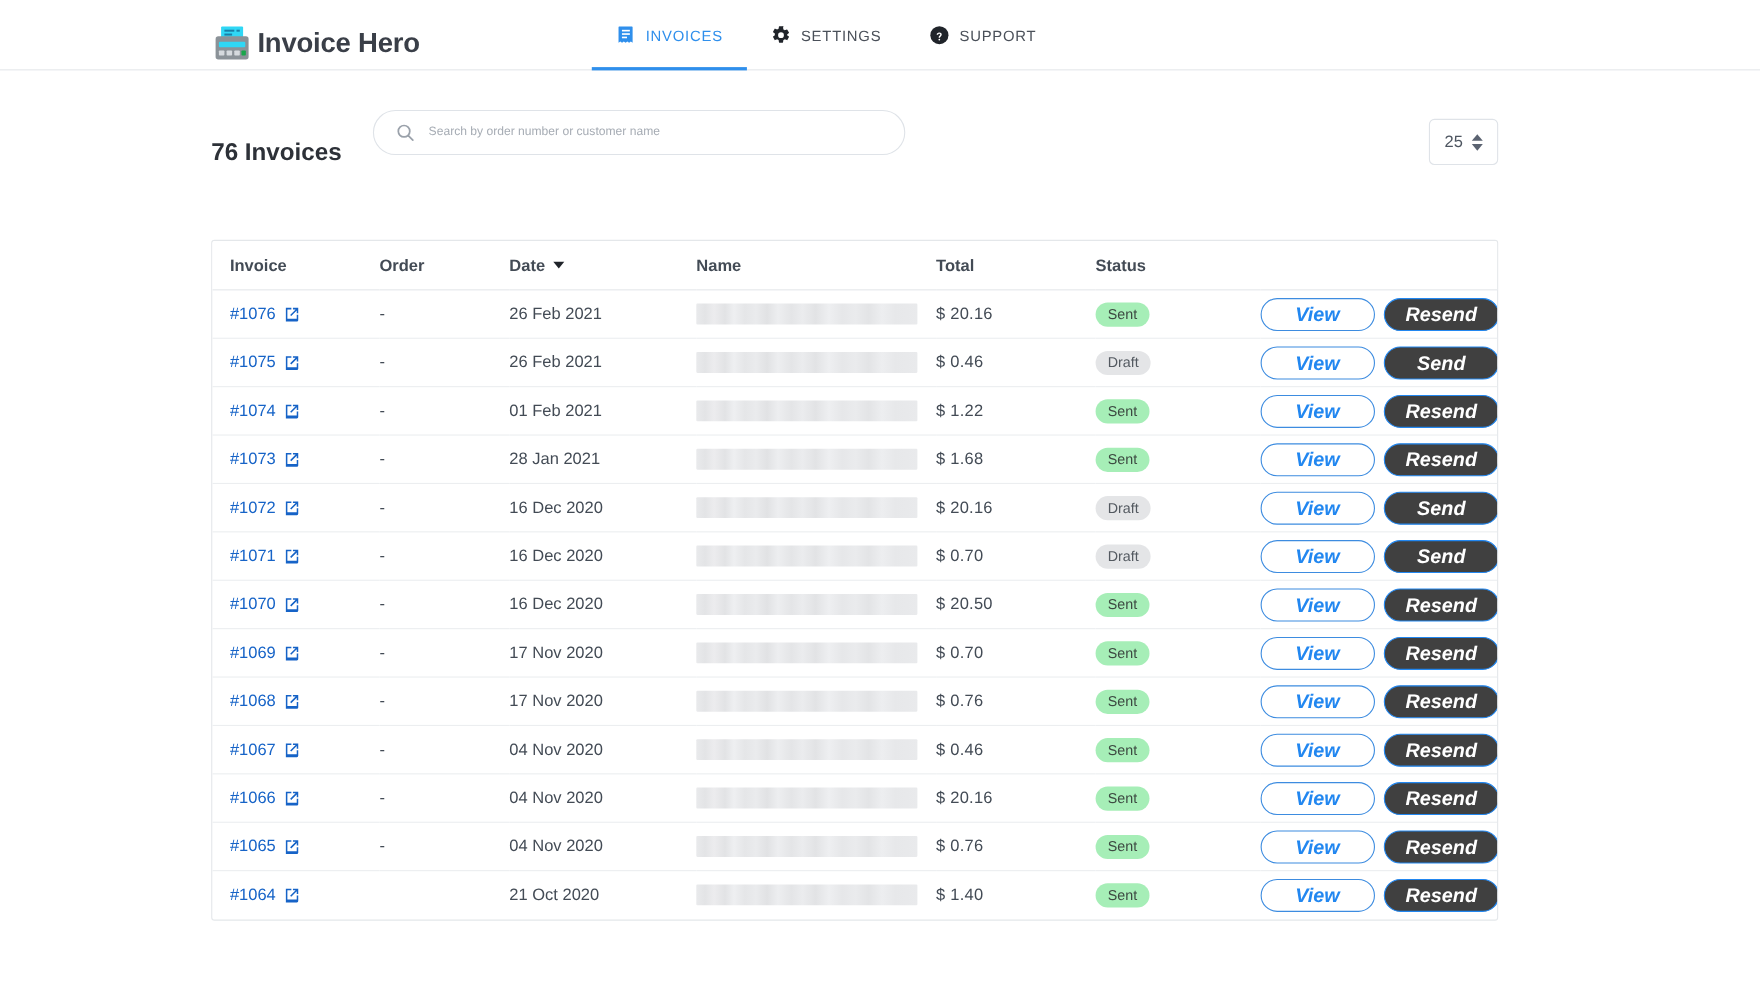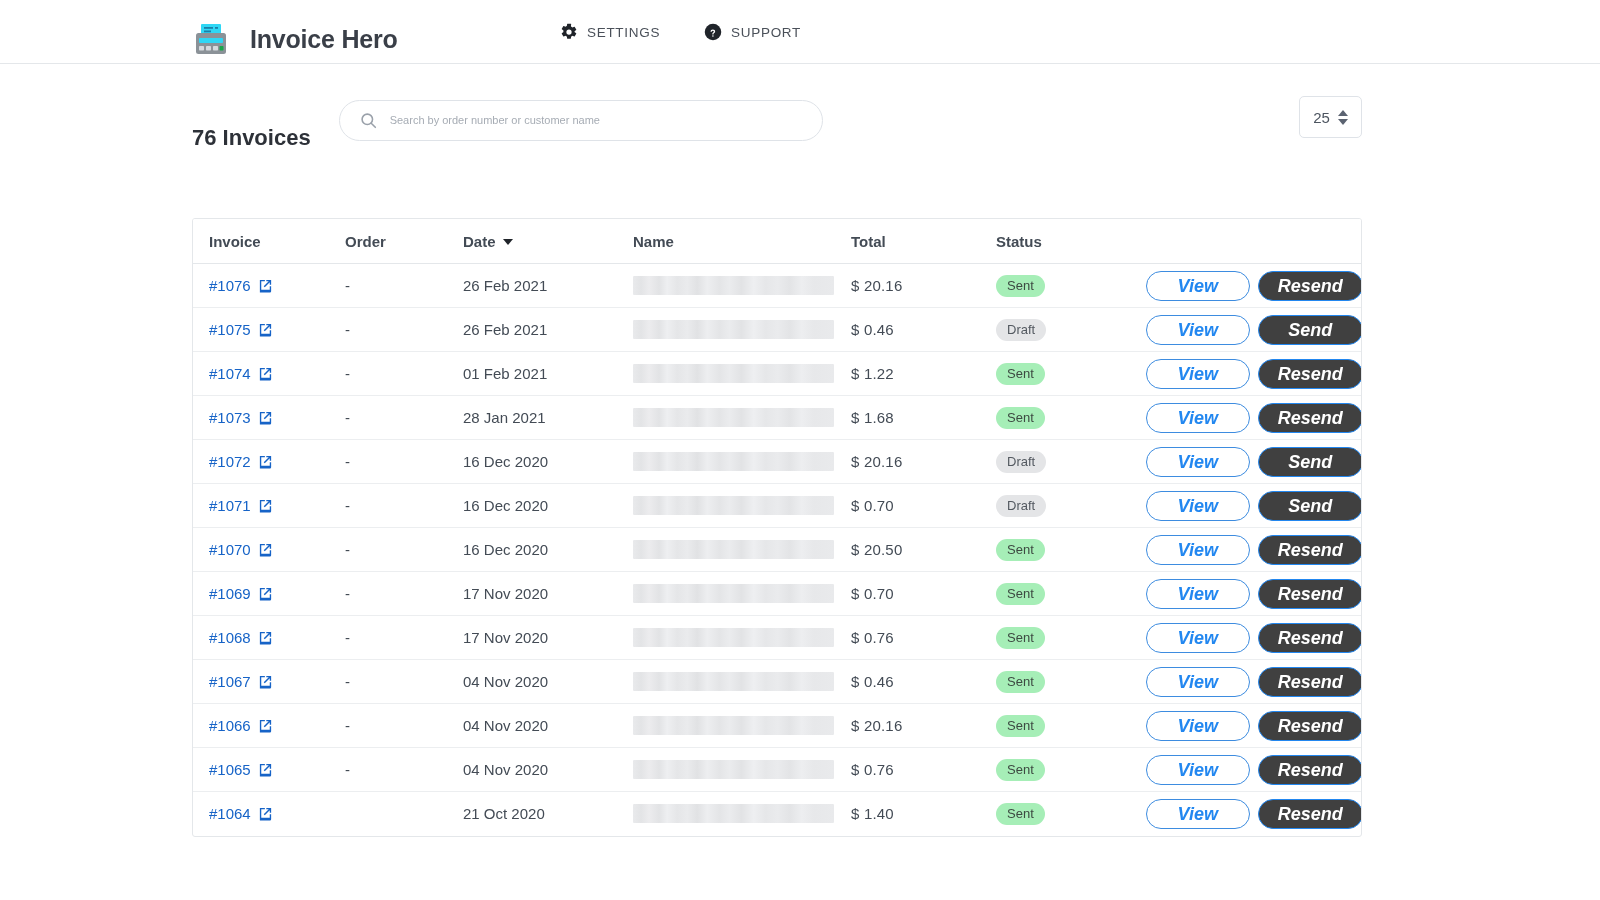--- a/index.html
+++ b/index.html
@@ -23,21 +23,21 @@
     align-items: center;
   }
 
   .brand {
     position: absolute;
     left: 192px;
     top: 0;
     height: 79px;
     display: flex;
     align-items: center;
-    gap: 20px;
+    gap: 4px;
   }
 
   .brand-logo {
     width: 38px;
     height: 38px;
     position: relative;
     display: block;
   }
 
   .brand-title {
@@ -191,21 +191,21 @@
     left: 20px;
     top: 11px;
     width: 19px;
     height: 19px;
     pointer-events: none;
   }
 
   .per-page {
     position: absolute;
     right: 0;
-    top: 0;
+    top: 12px;
     display: flex;
     align-items: center;
     justify-content: center;
     gap: 8px;
     width: 63px;
     height: 42px;
     border: 1px solid #dfe3e8;
     border-radius: 5px;
     background: #fff;
     cursor: pointer;
@@ -368,20 +368,31 @@
         <rect x="14" y="25" width="5" height="4.5" rx="0.7" fill="#d6dade"></rect>
         <rect x="21" y="25" width="5" height="4.5" rx="0.7" fill="#d6dade"></rect>
         <rect x="27.5" y="25" width="4" height="4.5" rx="0.7" fill="#19a64a"></rect>
       </svg>
     </span>
     <span class="brand-title">Invoice Hero</span>
   </div>
 
   <div class="navtabs">
 
+    <a class="navtab active">
+      <span class="nav-icon">
+        <svg width="18" height="18" viewBox="0 0 18 18">
+          <path d="M3.5 1.2h11a.6.6 0 0 1 .6.6v14.1l-1.6-1.1-1.6 1.1-1.6-1.1-1.6 1.1-1.6-1.1-1.6 1.1-1.6-1.1-1.6 1.1V1.8a.6.6 0 0 1 .6-.6z" fill="#2f8fec"></path>
+          <rect x="5.4" y="4.1" width="7.2" height="1.5" fill="#ffffff"></rect>
+          <rect x="5.4" y="7.2" width="7.2" height="1.5" fill="#ffffff"></rect>
+          <rect x="5.4" y="10.3" width="4.6" height="1.5" fill="#ffffff"></rect>
+        </svg>
+      </span>
+      <span class="tab-label">INVOICES</span>
+    </a>
 
     <a class="navtab">
       <span class="nav-icon">
         <svg width="18" height="18" viewBox="0 0 24 24">
           <path fill="#20242a" d="M19.43 12.98c.04-.32.07-.64.07-.98s-.03-.66-.07-.98l2.11-1.65a.5.5 0 0 0 .12-.64l-2-3.46a.5.5 0 0 0-.61-.22l-2.49 1a7.3 7.3 0 0 0-1.69-.98l-.38-2.65A.5.5 0 0 0 14 1h-4a.5.5 0 0 0-.49.42l-.38 2.65c-.61.25-1.17.58-1.69.98l-2.49-1a.5.5 0 0 0-.61.22l-2 3.46a.5.5 0 0 0 .12.64l2.11 1.65c-.04.32-.07.65-.07.98s.03.66.07.98l-2.11 1.65a.5.5 0 0 0-.12.64l2 3.46c.12.22.38.3.61.22l2.49-1c.52.4 1.08.73 1.69.98l.38 2.65c.04.24.25.42.49.42h4c.24 0 .45-.18.49-.42l.38-2.65c.61-.25 1.17-.58 1.69-.98l2.49 1c.23.08.49 0 .61-.22l2-3.46a.5.5 0 0 0-.12-.64l-2.11-1.65zM12 15.5A3.5 3.5 0 1 1 15.5 12 3.5 3.5 0 0 1 12 15.5z"></path>
         </svg>
       </span>
       <span class="tab-label">SETTINGS</span>
     </a>
 

